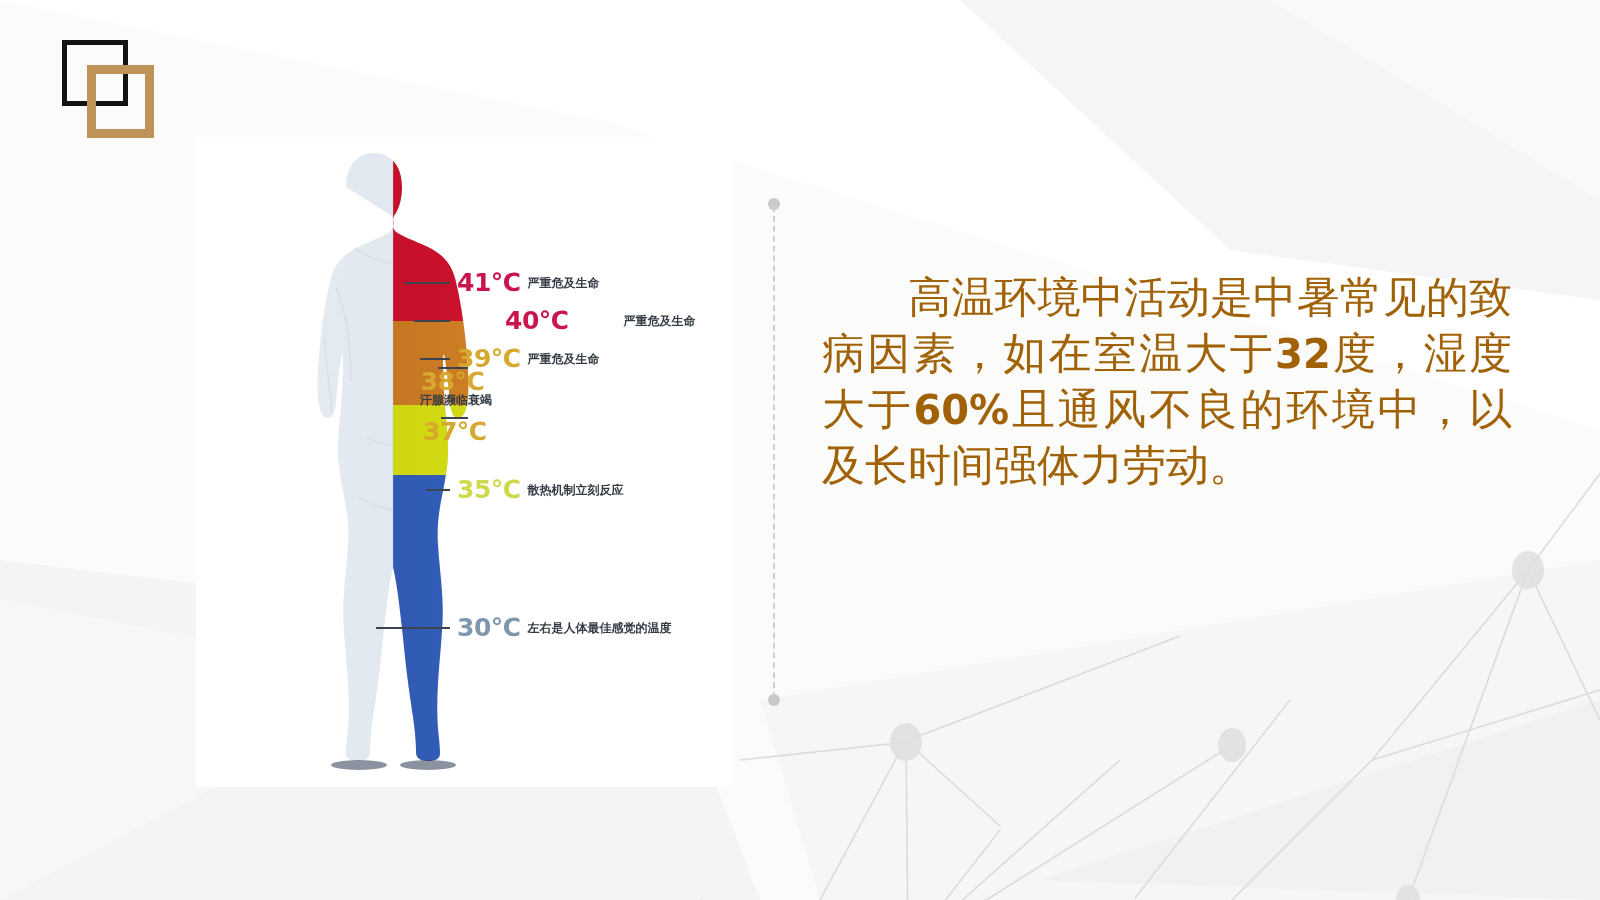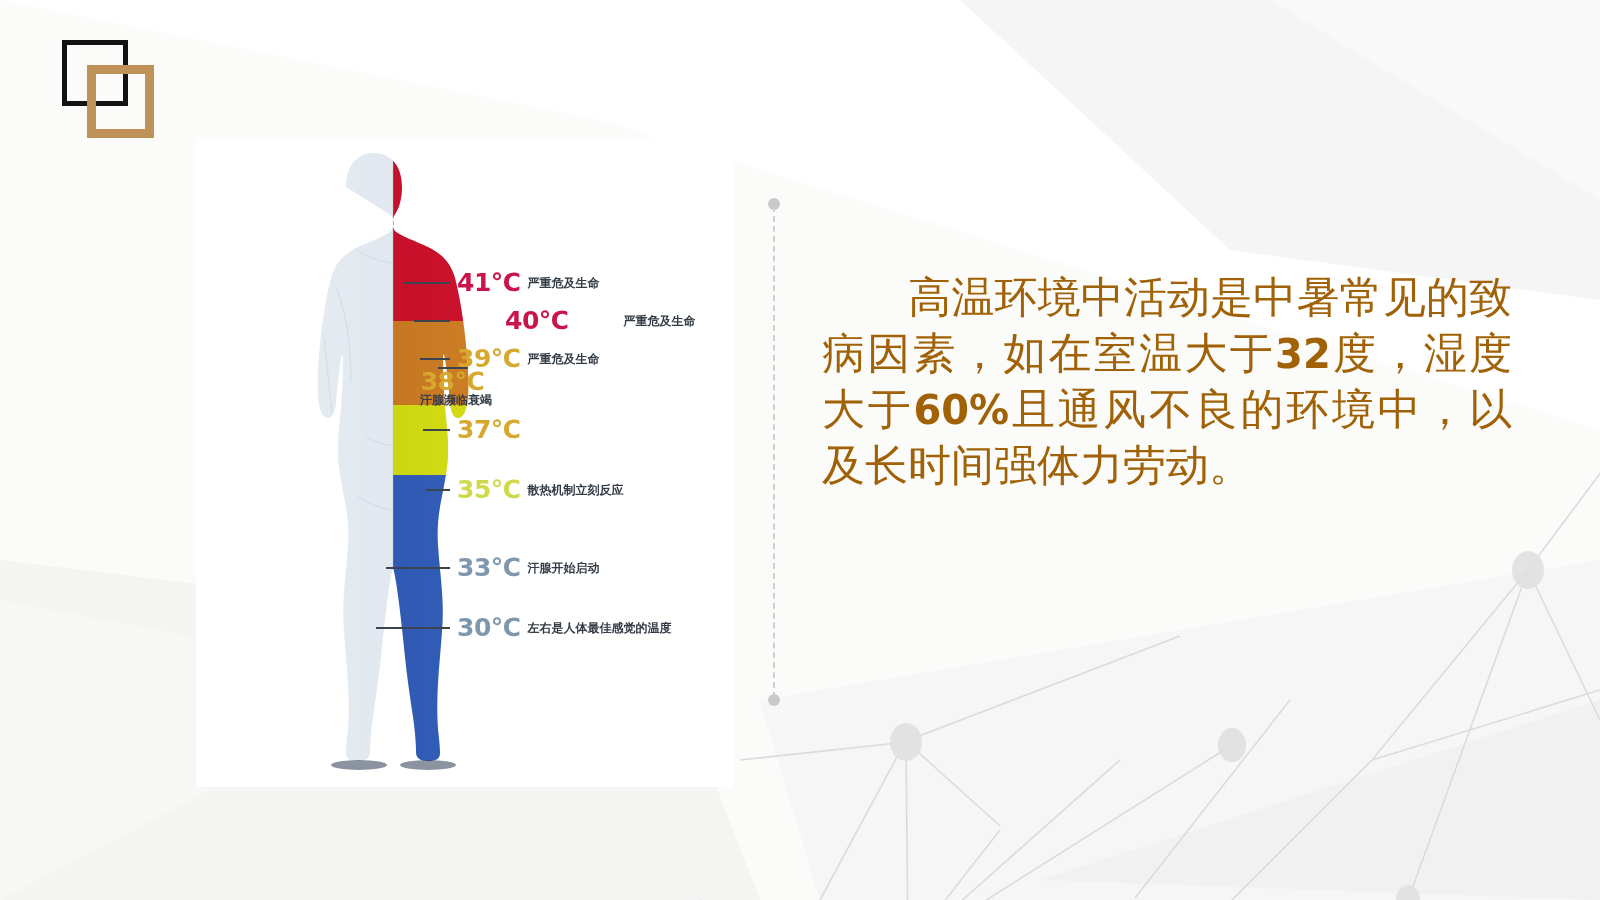--- a/index.html
+++ b/index.html
@@ -351,37 +351,32 @@
         <span class="temp-val" style="color:#d6a92e;">39℃</span>
         <span class="temp-desc">严重危及生命</span>
       </div>
 
       <div class="temp-row" style="top:230px; left:224px;flex-direction:column;">
         <span class="lead-line" style="width:30px;"></span>
         <span class="temp-val" style="color:#d6a92e;">38℃</span>
         <span class="temp-desc">汗腺濒临衰竭</span>
       </div>
 
-      <div class="temp-row" style="top:280px; left:227px;">
+      <div class="temp-row" style="top:280px; left:227px;flex-direction:column;">
         <span class="lead-line" style="width:27px;"></span>
         <span class="temp-val" style="color:#d6a92e;">37℃</span>
         <span class="temp-desc"></span>
       </div>
 
       <div class="temp-row" style="top:340px; left:230px;">
         <span class="lead-line" style="width:24px;"></span>
         <span class="temp-val" style="color:#cfd94a;">35℃</span>
         <span class="temp-desc">散热机制立刻反应</span>
       </div>
 
-      <div class="temp-row" style="top:418px; left:190px;">
-        <span class="lead-line" style="width:64px;"></span>
-        <span class="temp-val" style="color:#7e97ad;">33℃</span>
-        <span class="temp-desc">汗腺开始启动</span>
-      </div>
 
       <div class="temp-row" style="top:478px; left:180px;">
         <span class="lead-line" style="width:74px;"></span>
         <span class="temp-val" style="color:#7e97ad;">30℃</span>
         <span class="temp-desc">左右是人体最佳感觉的温度</span>
       </div>
 
     </div>
   </div>
 

